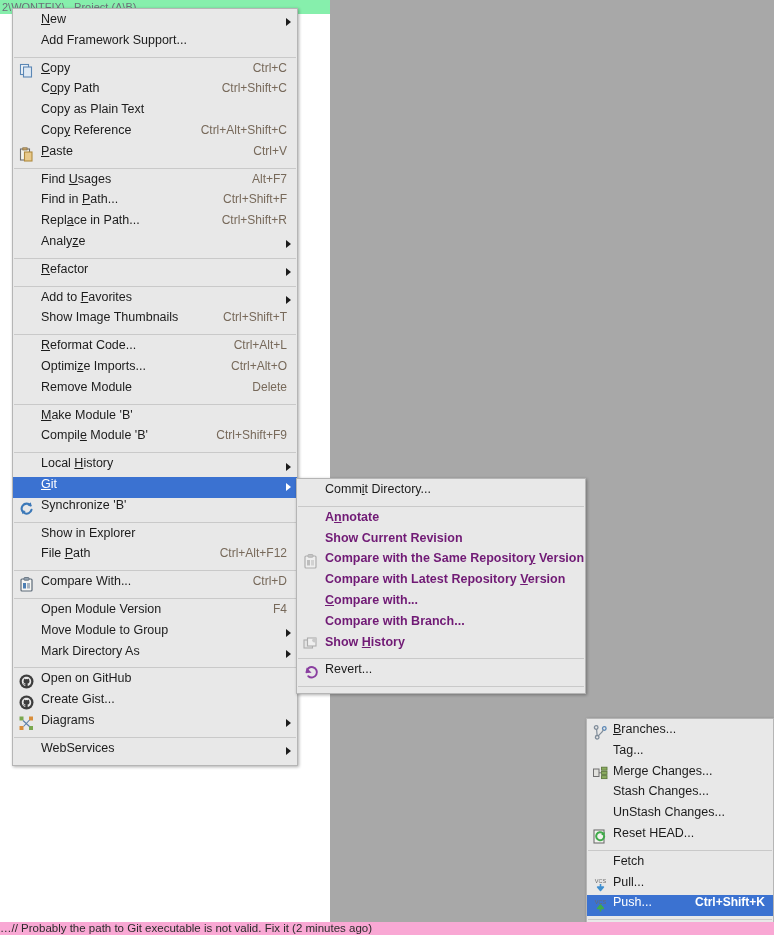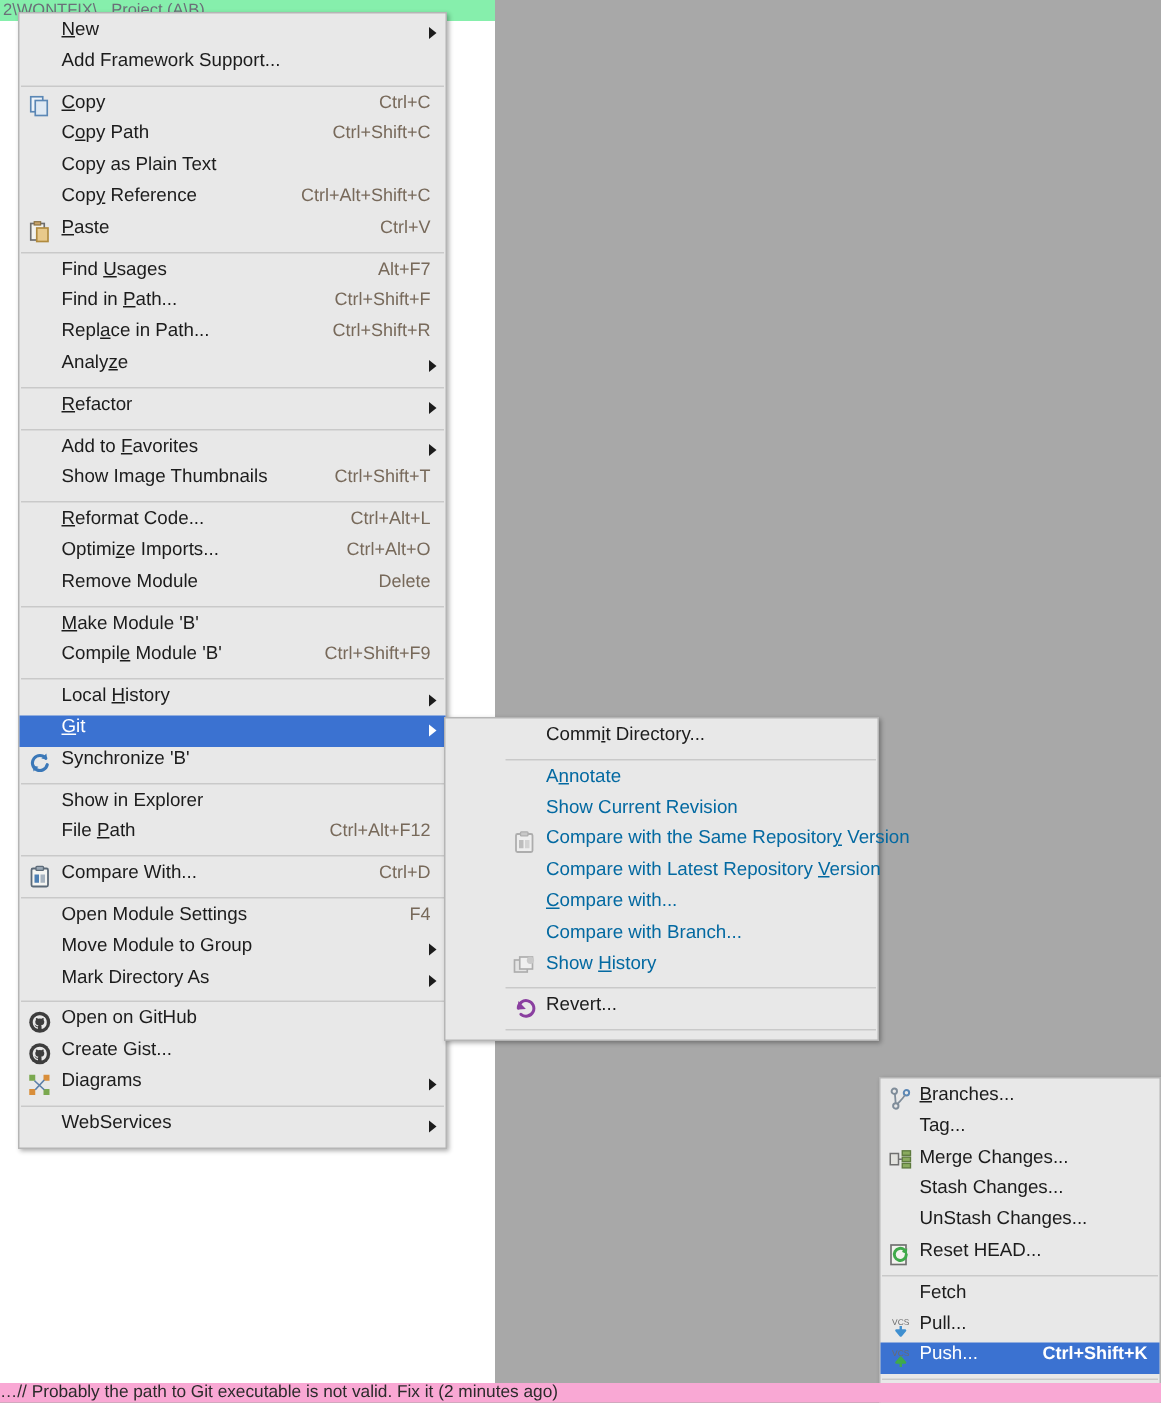--- a/index.html
+++ b/index.html
@@ -39,21 +39,21 @@
   }
   .mi{
     position:relative;
     display:flex;align-items:flex-start;
     height:20.8px;
     padding:0 0 0 28px;
     color:#1c1c1c;
     white-space:nowrap;
     box-sizing:border-box;
   }
-  .mi.dis{color:#0369a1;}
+  .mi.dis{color:#701a75;font-weight:bold;}
   .mi.sel{background:#3b72d1;color:#ffffff;}
   .mi .lbl{flex:0 0 auto;}
   .mi .acc{
     margin-left:auto;
     padding-left:22px;
     padding-right:10px;
     color:#77695a;
     font-size:12px;
   }
   .mi.sel .acc{color:#ffffff;}
@@ -70,21 +70,21 @@
   u{text-decoration:underline;text-underline-offset:1px;}
   
   .ico{
     position:absolute;left:5px;top:50%;
     width:17px;height:17px;margin-top:-8.5px;
     display:block;
   }
   .ico svg{display:block;width:17px;height:17px;}
   
   #menu-context{left:12px;top:8px;width:286px;}
-  #menu-git{left:296px;top:478px;width:290px;padding-left:39px;}
+  #menu-git{left:296px;top:478px;width:290px;}
   #menu-repo{left:586px;top:718px;width:188px;}
   #menu-repo .mi{padding-left:26px;}
   #menu-repo .acc{padding-right:8px;font-weight:bold;}
 </style>
 </head>
 <body>
 
 <div id="ide-titlebar">2\WONTFIX\...Project (A\B)</div>
 <div id="ide-editor"></div>
 
@@ -216,21 +216,21 @@
           <rect x="6" y="1.6" width="5" height="2.6" rx=".6" fill="#9aa8b5" stroke="#5c6a78" stroke-width=".9"></rect>
           <rect x="5" y="7" width="3" height="5.5" fill="#4d7fb3"></rect>
           <rect x="9" y="7" width="3" height="5.5" fill="#a8b4c0"></rect>
         </svg>
       </span>
       <span class="lbl">Compare With...</span>
       <span class="acc">Ctrl+D</span>
     </div>
     <div class="sep"></div>
     <div class="mi">
-      <span class="lbl">Open Module Settings</span>
+      <span class="lbl">Open Module Version</span>
       <span class="acc">F4</span>
     </div>
     <div class="mi">
       <span class="lbl">Move Module to Group</span>
       <span class="arr"></span>
     </div>
     <div class="mi">
       <span class="lbl">Mark Directory As</span>
       <span class="arr"></span>
     </div>

